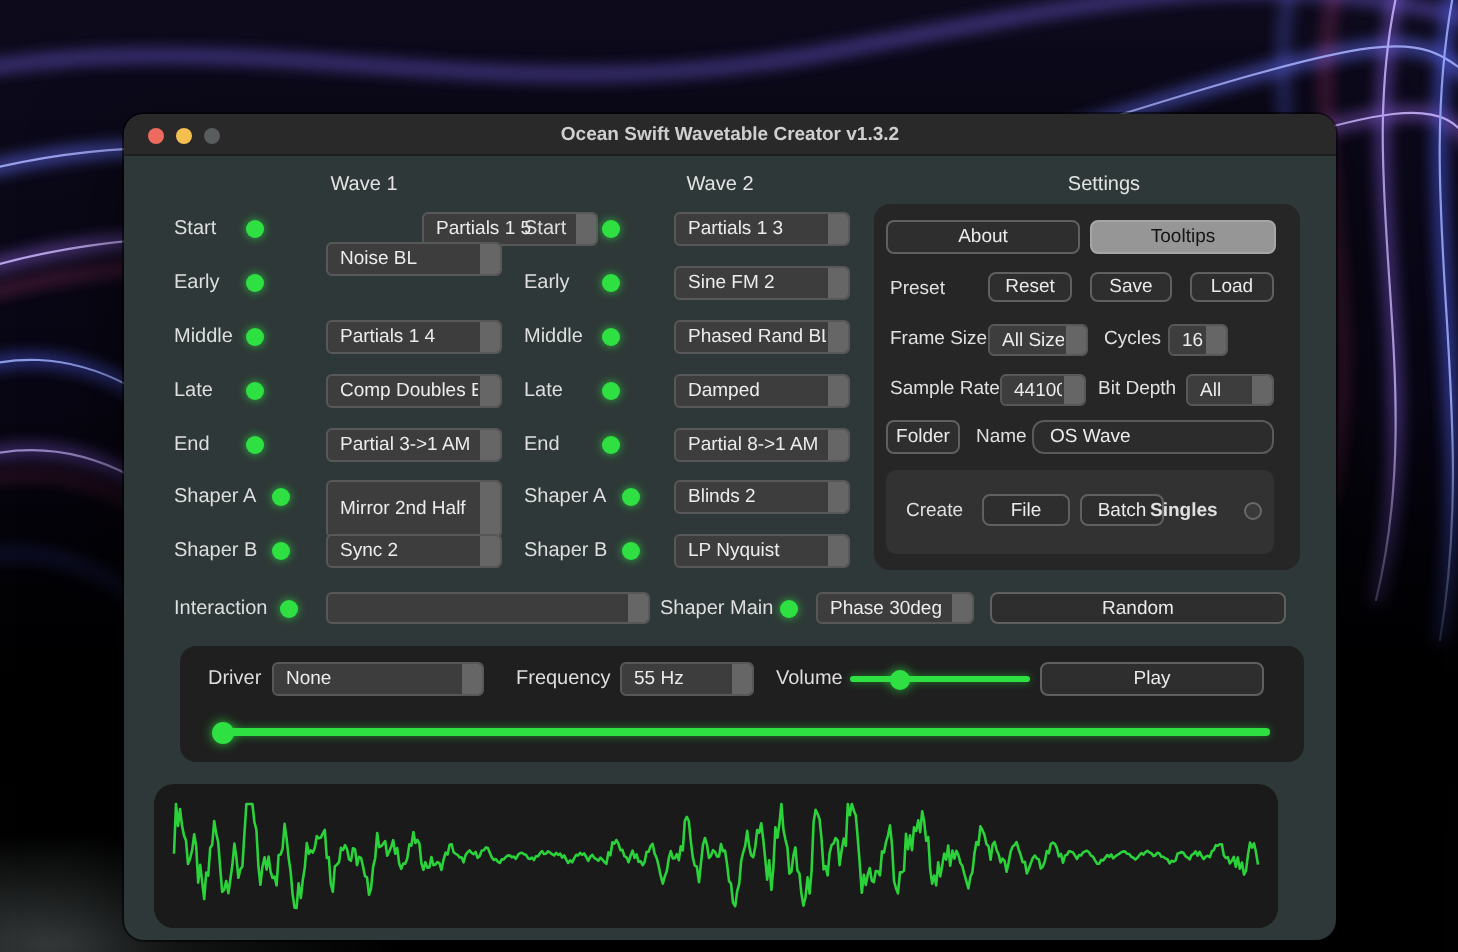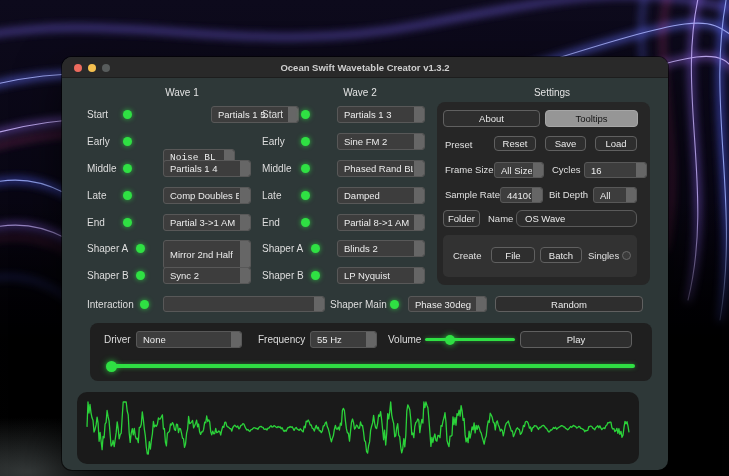--- a/index.html
+++ b/index.html
@@ -122,21 +122,21 @@
   <div>
     <div class="lbl" style="left:25px; top:49px;">Start</div>
     <div class="dot" style="left:61px; top:53px;"></div>
     <div class="dd" style="left:101px; top:49px; width:88px; height:17px;margin-left:48px;">
       <span class="dd-text">Partials 1 5</span>
       <span class="dd-thumb"></span>
       </div>
 
     <div class="lbl" style="left:25px; top:76px;">Early</div>
     <div class="dot" style="left:61px; top:80px;"></div>
-    <div class="dd" style="left:101px; top:92px; width:72px; height:17px;font-family:Liberation Mono, monospace;">
+    <div class="dd" style="left:101px; top:64px; width:88px; height:17px;">
       <span class="dd-text">Noise BL</span>
       <span class="dd-thumb"></span>
       </div>
 
     <div class="lbl" style="left:25px; top:103px;">Middle</div>
     <div class="dot" style="left:61px; top:107px;"></div>
     <div class="dd" style="left:101px; top:103px; width:88px; height:17px;">
       <span class="dd-text">Partials 1 4</span>
       <span class="dd-thumb"></span>
       </div>
@@ -229,21 +229,21 @@
     <div class="btn" style="left:57px; top:34px; width:42px; height:15px;">Reset</div>
     <div class="btn" style="left:108px; top:34px; width:41px; height:15px;">Save</div>
     <div class="btn" style="left:158px; top:34px; width:42px; height:15px;">Load</div>
 
     <div class="s-lbl" style="left:8px; top:60px;">Frame Size</div>
     <div class="dd" style="left:57px; top:60px; width:50px; height:16px;">
       <span class="dd-text">All Sizes</span>
       <span class="dd-thumb"></span>
       </div>
     <div class="s-lbl" style="left:115px; top:60px;">Cycles</div>
-    <div class="dd" style="left:147px; top:60px; width:63px; height:16px;">
+    <div class="dd" style="left:147px; top:60px; width:30px; height:16px;">
       <span class="dd-text">16</span>
       <span class="dd-thumb"></span>
       </div>
 
     <div class="s-lbl" style="left:8px; top:85px;">Sample Rate</div>
     <div class="dd" style="left:63px; top:85px; width:43px; height:16px;">
       <span class="dd-text">44100</span>
       <span class="dd-thumb"></span>
       </div>
     <div class="s-lbl" style="left:112px; top:85px;">Bit Depth</div>
@@ -253,21 +253,21 @@
       </div>
 
     <div class="btn" style="left:6px; top:108px; width:37px; height:17px;">Folder</div>
     <div class="s-lbl" style="left:51px; top:109px;">Name</div>
     <div class="textfield" style="left:79px; top:108px; width:121px; height:17px;">OS Wave</div>
 
     <div class="subpanel" style="left:6px; top:133px; width:194px; height:42px;">
       <div class="s-lbl" style="left:10px; top:13px;">Create</div>
       <div class="btn" style="left:48px; top:12px; width:44px; height:16px;">File</div>
       <div class="btn" style="left:97px; top:12px; width:42px; height:16px;">Batch</div>
-      <div class="s-lbl" style="left:145px; top:13px;">Singles</div>
+      <div class="s-lbl" style="left:132px; top:13px;font-weight:bold;">Singles</div>
       <div class="radio" style="left:179px; top:16px;"></div>
     </div>
   </div>
 
   <div>
     <div class="lbl" style="left:25px; top:239px;">Interaction</div>
     <div class="dot" style="left:78px; top:243px;"></div>
     <div class="dd" style="left:101px; top:239px; width:162px; height:16px;">
       <span class="dd-thumb"></span>
       </div>

